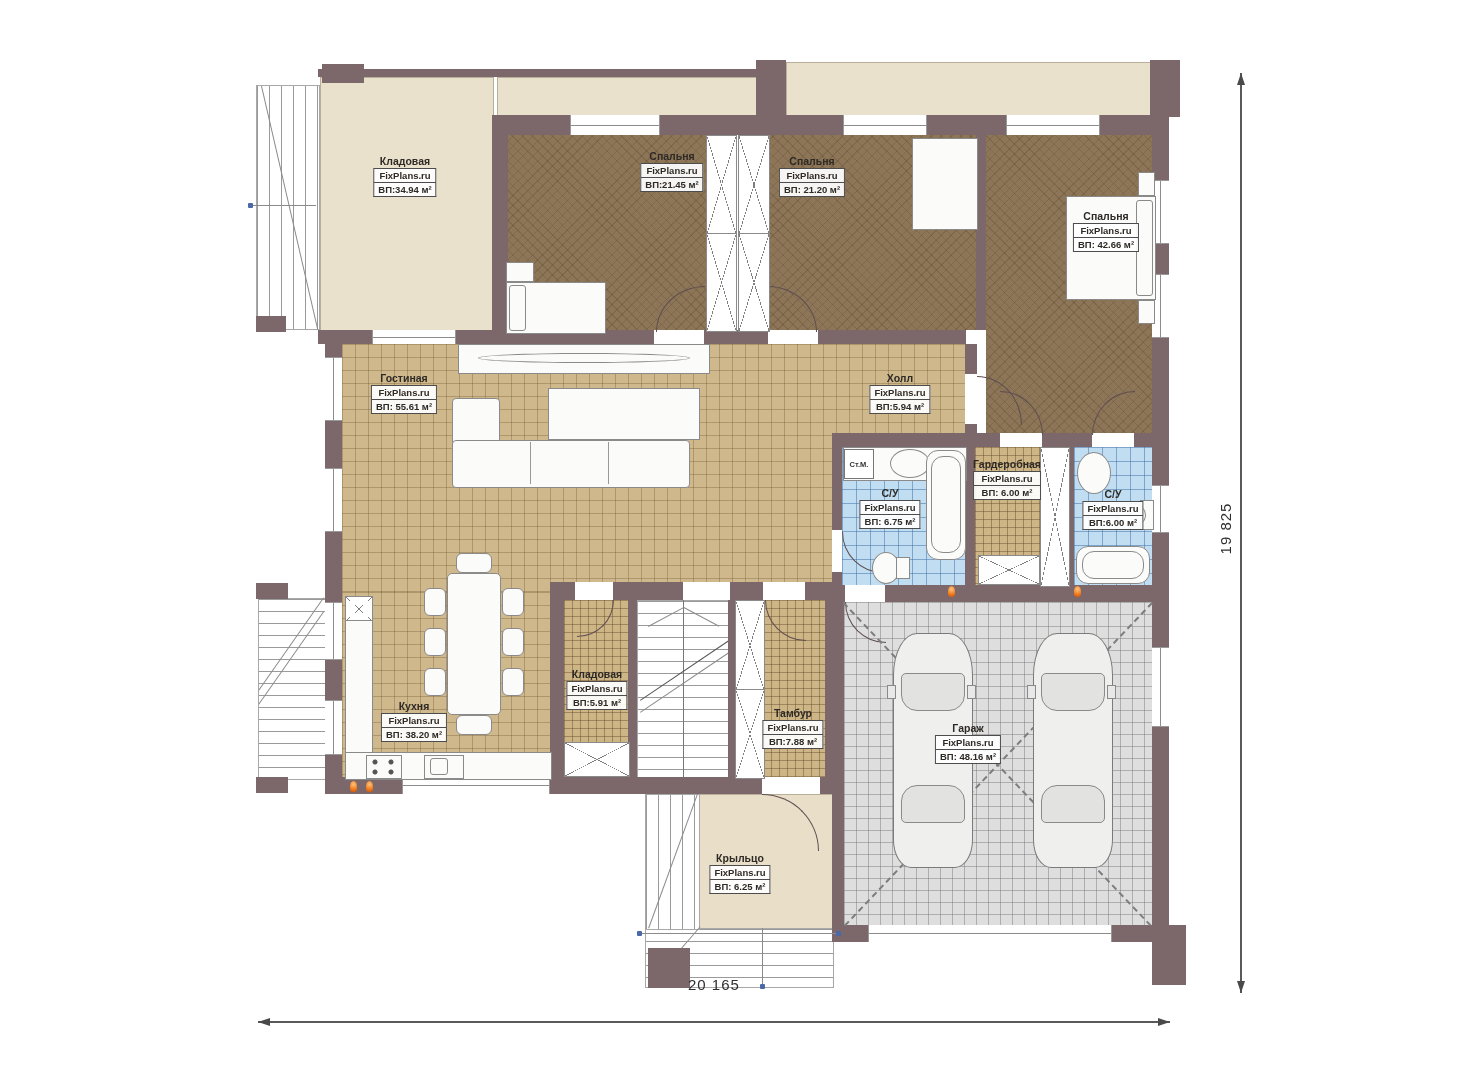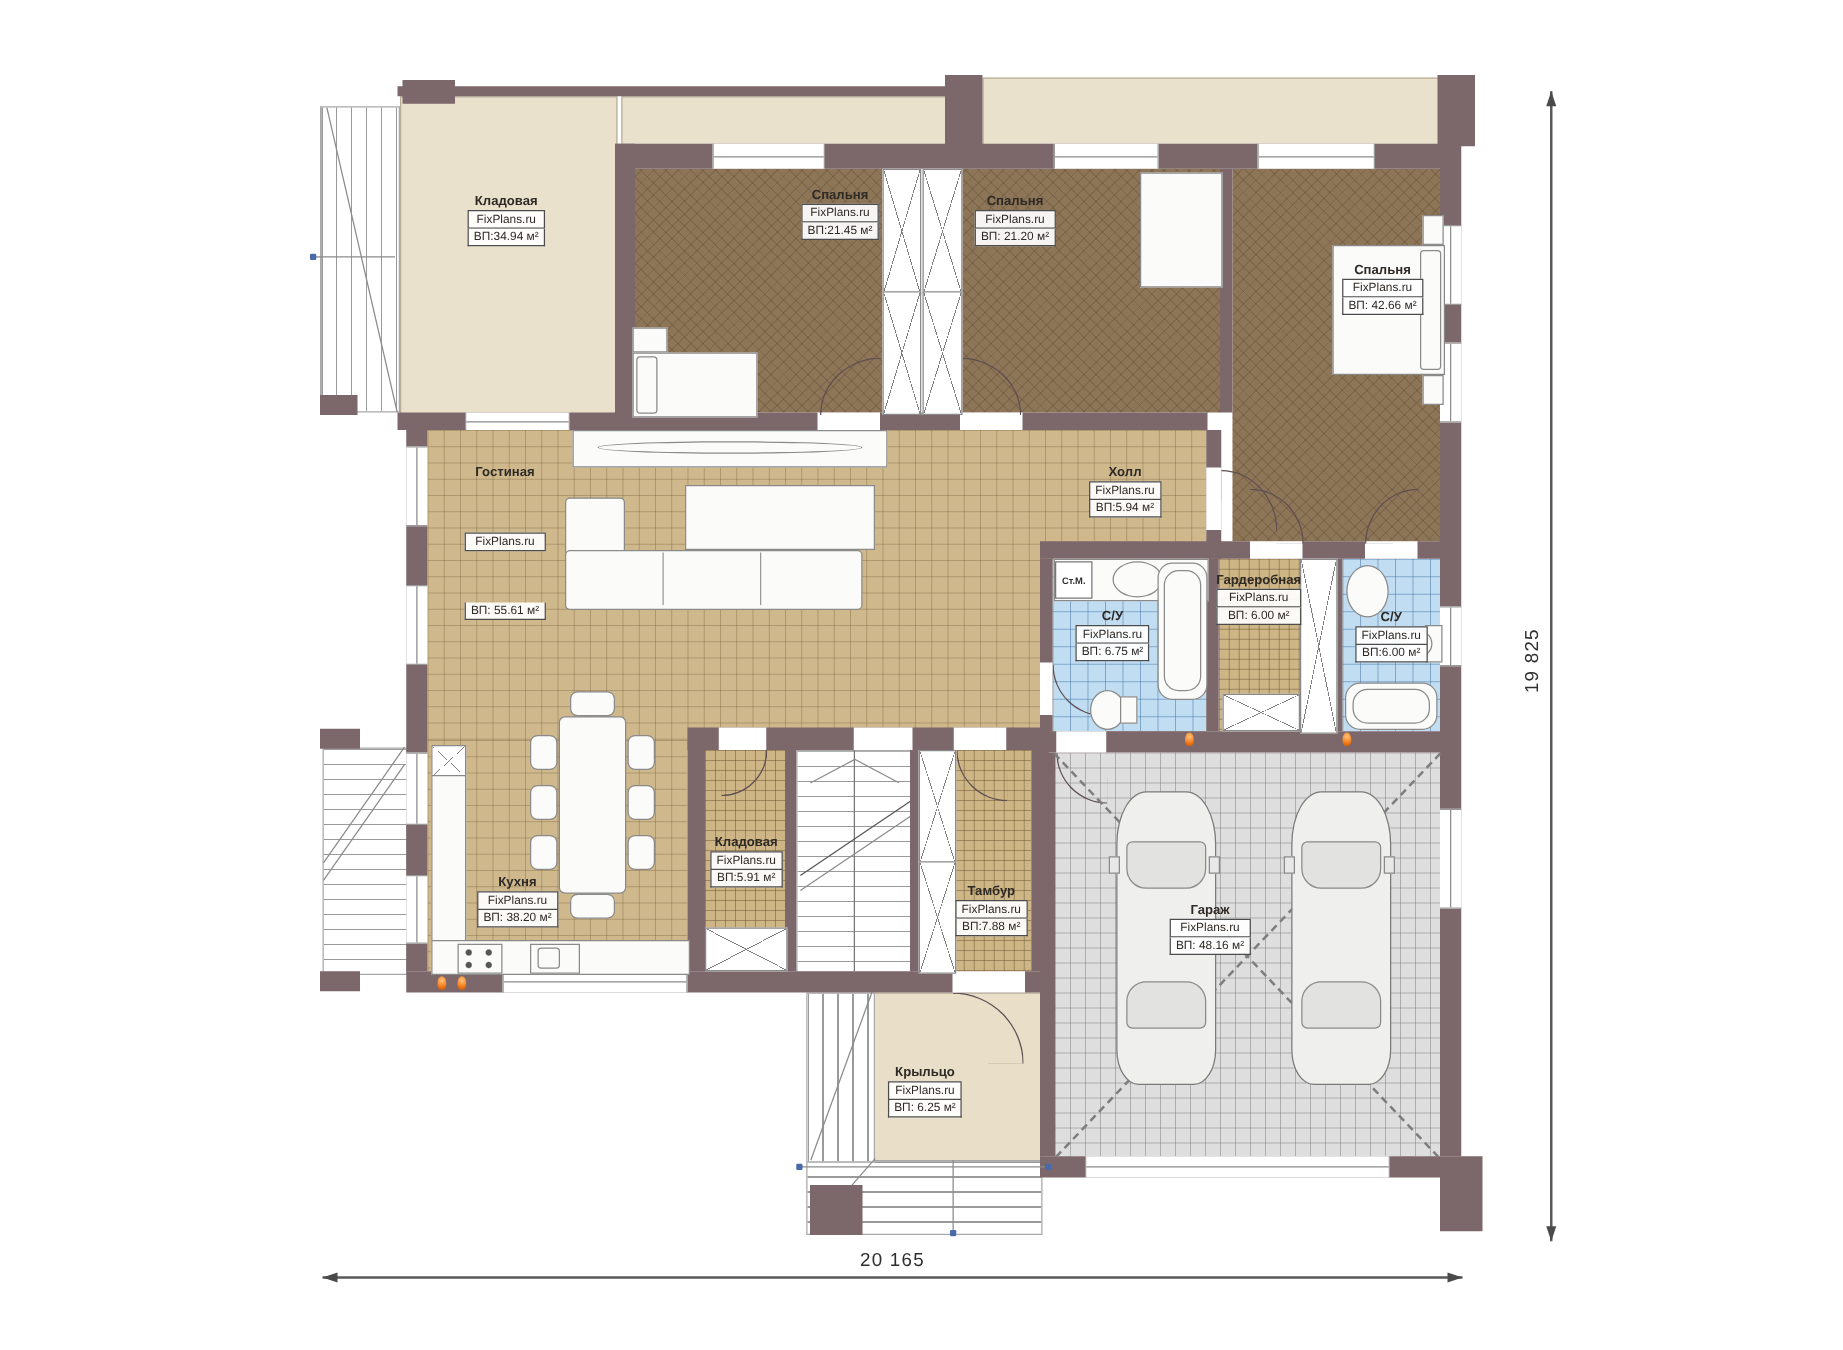--- a/index.html
+++ b/index.html
@@ -49,21 +49,21 @@
   .ddash{position:absolute;height:0;border-top:2px dashed #7d7d7d;transform-origin:0 0;}
   .dimline{position:absolute;background:#5a5a5a;}
   .dimtext{position:absolute;font-size:15px;color:#2f2f2f;letter-spacing:1px;}
   .tri{position:absolute;width:0;height:0;}
   .tri-l{border-top:4px solid transparent;border-bottom:4px solid transparent;border-right:12px solid #4a4a4a;}
   .tri-r{border-top:4px solid transparent;border-bottom:4px solid transparent;border-left:12px solid #4a4a4a;}
   .tri-u{border-left:4px solid transparent;border-right:4px solid transparent;border-bottom:12px solid #4a4a4a;}
   .tri-d{border-left:4px solid transparent;border-right:4px solid transparent;border-top:12px solid #4a4a4a;}
   .room-label{position:absolute;transform:translateX(-50%);display:flex;flex-direction:column;align-items:stretch;width:max-content;text-align:center;color:#2e2a26;z-index:30;}
   .rl-name{font-size:10.5px;font-weight:bold;margin-bottom:1px;}
-  .rl-box{border:1px solid #4c4c4c;background:rgba(255,255,255,.93);font-size:9.5px;font-weight:400;padding:1px 4px;}
+  .rl-box{border:1px solid #4c4c4c;background:rgba(255,255,255,.93);font-size:9.5px;font-weight:700;padding:1px 4px;}
   .rl-box + .rl-box{border-top:none;text-align:center;}
   .dot-o{position:absolute;width:7px;height:11px;border-radius:50% 50% 42% 42%;
      background:radial-gradient(circle at 50% 30%, #ffc27a, #f07818 62%, #c65608);}
   .bluedot{position:absolute;width:5px;height:5px;background:#4a69a8;border-radius:1px;}
   .car{position:absolute;width:80px;height:235px;}
   .car-body{position:absolute;left:0;top:0;width:78px;height:233px;background:#efefee;border:1.5px solid #7a7a7a;
      border-radius:24px 24px 18px 18px / 42px 42px 28px 28px;}
   .car-glass{position:absolute;left:8px;width:62px;height:36px;background:#e2e2e0;border:1px solid #8a8a8a;}
   .car-glass.front{top:40px;border-radius:5px 5px 16px 16px;}
   .car-glass.rear{top:152px;border-radius:16px 16px 5px 5px;}
@@ -274,21 +274,21 @@
   <div class="room-label" style="left:812px;top:155px;">
     <div class="rl-name">Спальня</div>
     <div class="rl-box">FixPlans.ru</div>
     <div class="rl-box">ВП: 21.20 м²</div>
   </div>
   <div class="room-label" style="left:1106px;top:210px;">
     <div class="rl-name">Спальня</div>
     <div class="rl-box">FixPlans.ru</div>
     <div class="rl-box">ВП: 42.66 м²</div>
   </div>
-  <div class="room-label" style="left:404px;top:372px;gap:41px;">
+  <div class="room-label" style="left:404px;top:372px;">
     <div class="rl-name">Гостиная</div>
     <div class="rl-box">FixPlans.ru</div>
     <div class="rl-box">ВП: 55.61 м²</div>
   </div>
   <div class="room-label" style="left:900px;top:372px;">
     <div class="rl-name">Холл</div>
     <div class="rl-box">FixPlans.ru</div>
     <div class="rl-box">ВП:5.94 м²</div>
   </div>
   <div class="room-label" style="left:890px;top:487px;">
@@ -328,21 +328,21 @@
   </div>
   <div class="room-label" style="left:740px;top:852px;">
     <div class="rl-name">Крыльцо</div>
     <div class="rl-box">FixPlans.ru</div>
     <div class="rl-box">ВП: 6.25 м²</div>
   </div>
 
   <div class="dimline" style="left:258px;top:1021px;width:912px;height:1.5px;"></div>
   <div class="tri tri-l" style="left:258px;top:1018px;"></div>
   <div class="tri tri-r" style="left:1158px;top:1018px;"></div>
-  <div class="dimtext" style="left:688px;top:1000px;">20 165</div>
+  <div class="dimtext" style="left:688px;top:976px;">20 165</div>
   <div class="dimline" style="left:1240px;top:73px;width:1.5px;height:920px;"></div>
   <div class="tri tri-u" style="left:1237px;top:73px;"></div>
   <div class="tri tri-d" style="left:1237px;top:981px;"></div>
   <div class="dimtext" style="left:1200px;top:520px;transform:rotate(-90deg);transform-origin:center;">19 825</div>
 
   <div class="dline" style="left:250px;top:205px;width:66px;"></div>
   <div class="bluedot" style="left:248px;top:203px;"></div>
   <div class="dline" style="left:640px;top:933px;width:200px;"></div>
   <div class="bluedot" style="left:637px;top:931px;"></div>
   <div class="bluedot" style="left:836px;top:931px;"></div>

